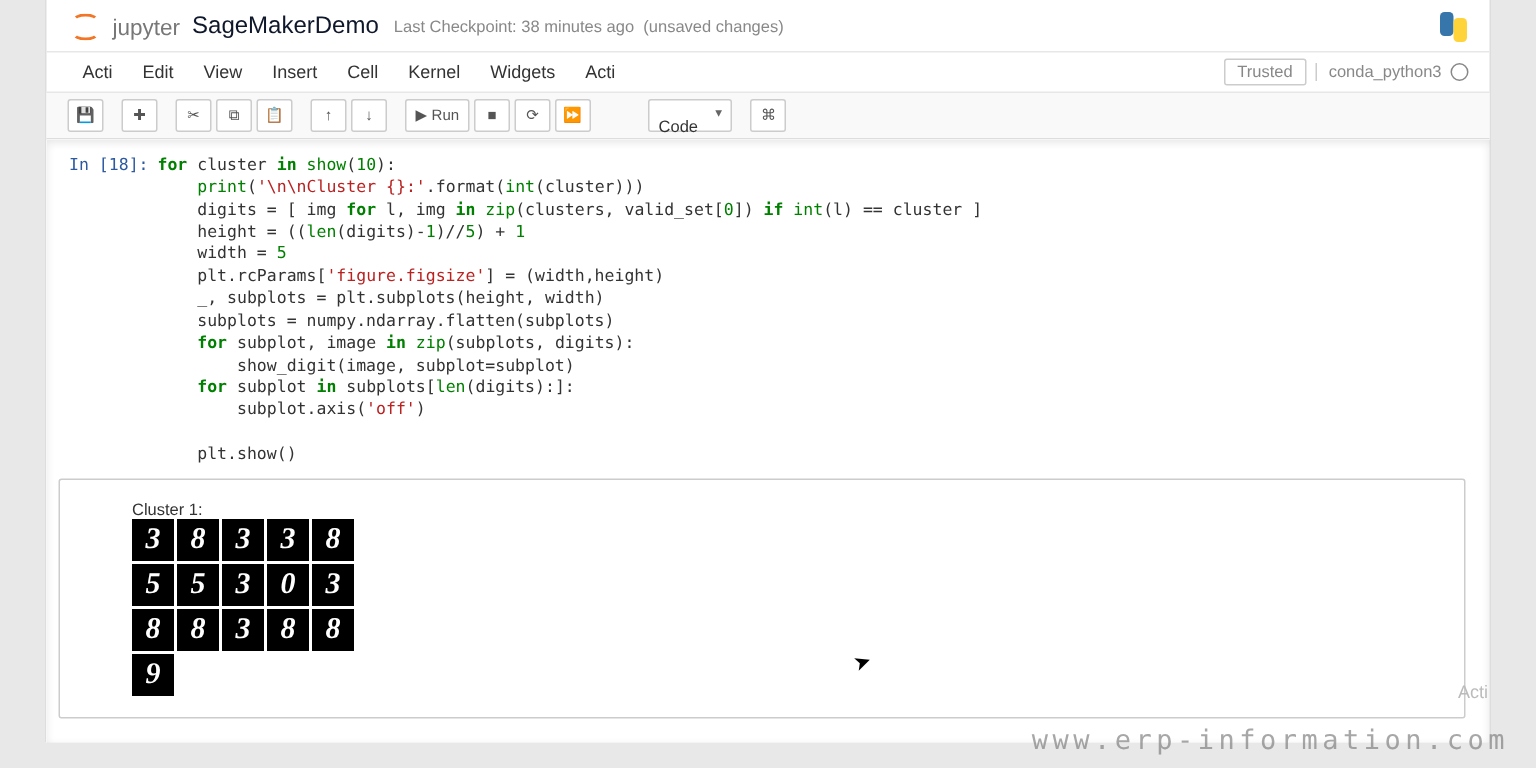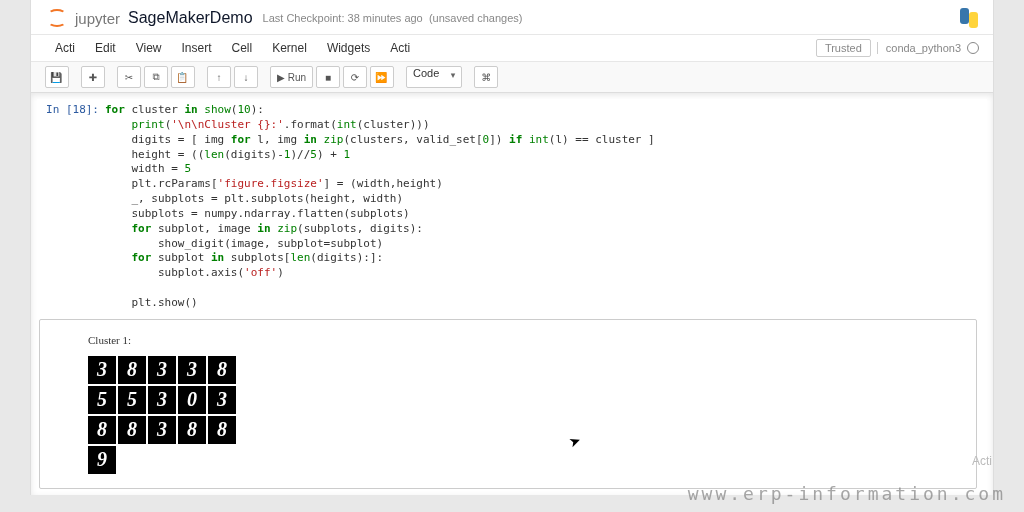--- a/index.html
+++ b/index.html
@@ -125,24 +125,25 @@
     cursor: pointer;
     color: #555;
   }
   .tb-btn.wide { width: auto; padding: 0 6px; gap: 3px; }
   .tb-sep { width: 6px; }
   .tb-select {
     height: 22px;
     border: 1px solid #ccc;
     background: #fff;
     font-size: 11px;
-    padding: 0 22px 0 6px;
+    padding: 12px 22px 0 6px;
     border-radius: 2px;
     cursor: pointer;
     position: relative;
+    margin-left: 26px;
   }
   .tb-select::after {
     content: "▾";
     position: absolute;
     right: 6px;
     top: 3px;
     font-size: 9px;
     color: #666;
   }
 
@@ -181,23 +182,22 @@
   .bi  { color: #008000; }
   .output-area {
     border: 1px solid #ccc;
     border-radius: 2px;
     margin-left: 2px;
     margin-right: 10px;
     padding: 14px 18px 14px 48px;
     background: #fff;
   }
   .cluster-label {
-    font-family: Liberation Serif, serif;
-    font-size: 11px;
-    margin-bottom: 10px;
+    font-family: Liberation Sans, sans-serif;
+    font-size: 11px;
   }
   .digit-grid {
     display: flex;
     flex-wrap: wrap;
     width: 160px;
     gap: 2px;
   }
   .digit {
     width: 28px; height: 28px;
     background: #000;

